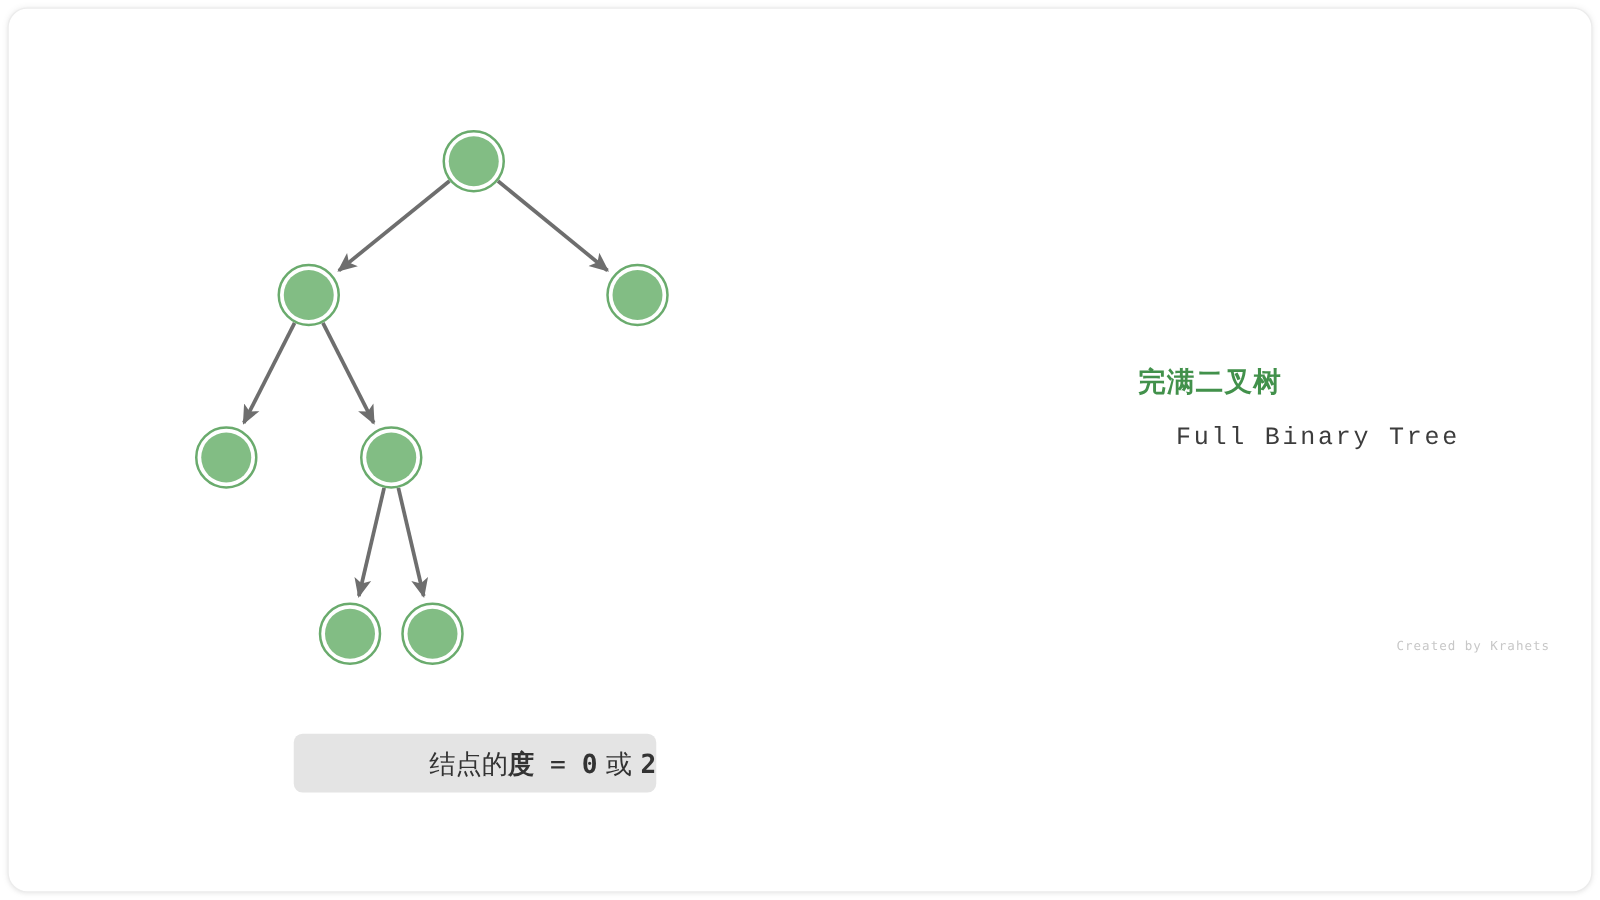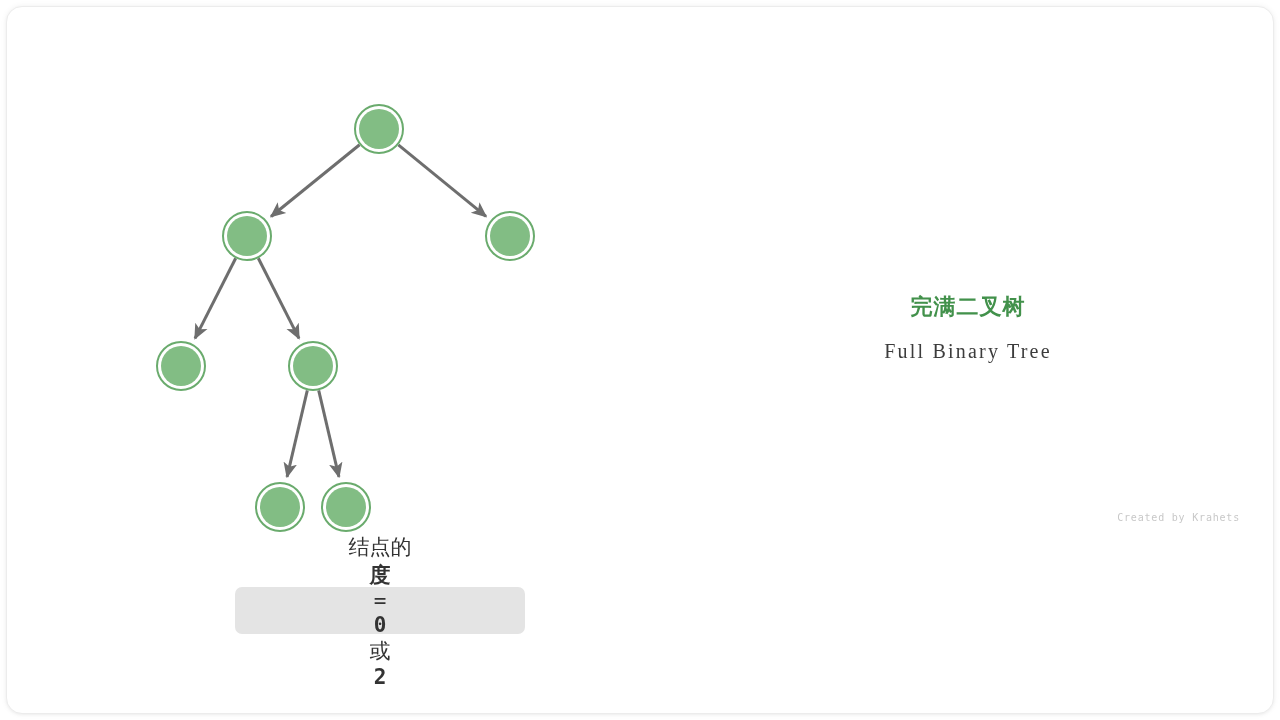--- a/index.html
+++ b/index.html
@@ -55,45 +55,45 @@
   #caption-title {
     font-family: "DejaVu Sans", "Liberation Sans", sans-serif;
     font-size: 22px;
     font-weight: bold;
     color: #42914b;
     letter-spacing: 1px;
     line-height: 30px;
   }
   #caption-subtitle {
     margin-top: 16px;
-    font-family: Liberation Serif, serif;
+    font-family: Liberation Mono, monospace;
     font-size: 20px;
     font-weight: normal;
     color: #3c3c3c;
     letter-spacing: 2.2px;
     line-height: 26px;
+    text-align: right;
   }
 
   
   #degree-label {
     position: absolute;
     left: 235px;
     top: 587px;
     width: 290px;
     height: 47px;
     box-sizing: border-box;
     background: #e4e4e4;
     border-radius: 7px;
     display: flex;
     align-items: center;
-    justify-content: center;
+    justify-content: flex-end;
     color: #333333;
     font-size: 21px;
     white-space: pre;
-    flex-direction: column;
   }
   #degree-label .cjk {
     font-family: "DejaVu Sans", "Liberation Sans", sans-serif;
     font-size: 21px;
   }
   #degree-label .mono {
     font-family: "DejaVu Sans Mono", "Liberation Mono", monospace;
     font-size: 21px;
   }
   #degree-label .b {

